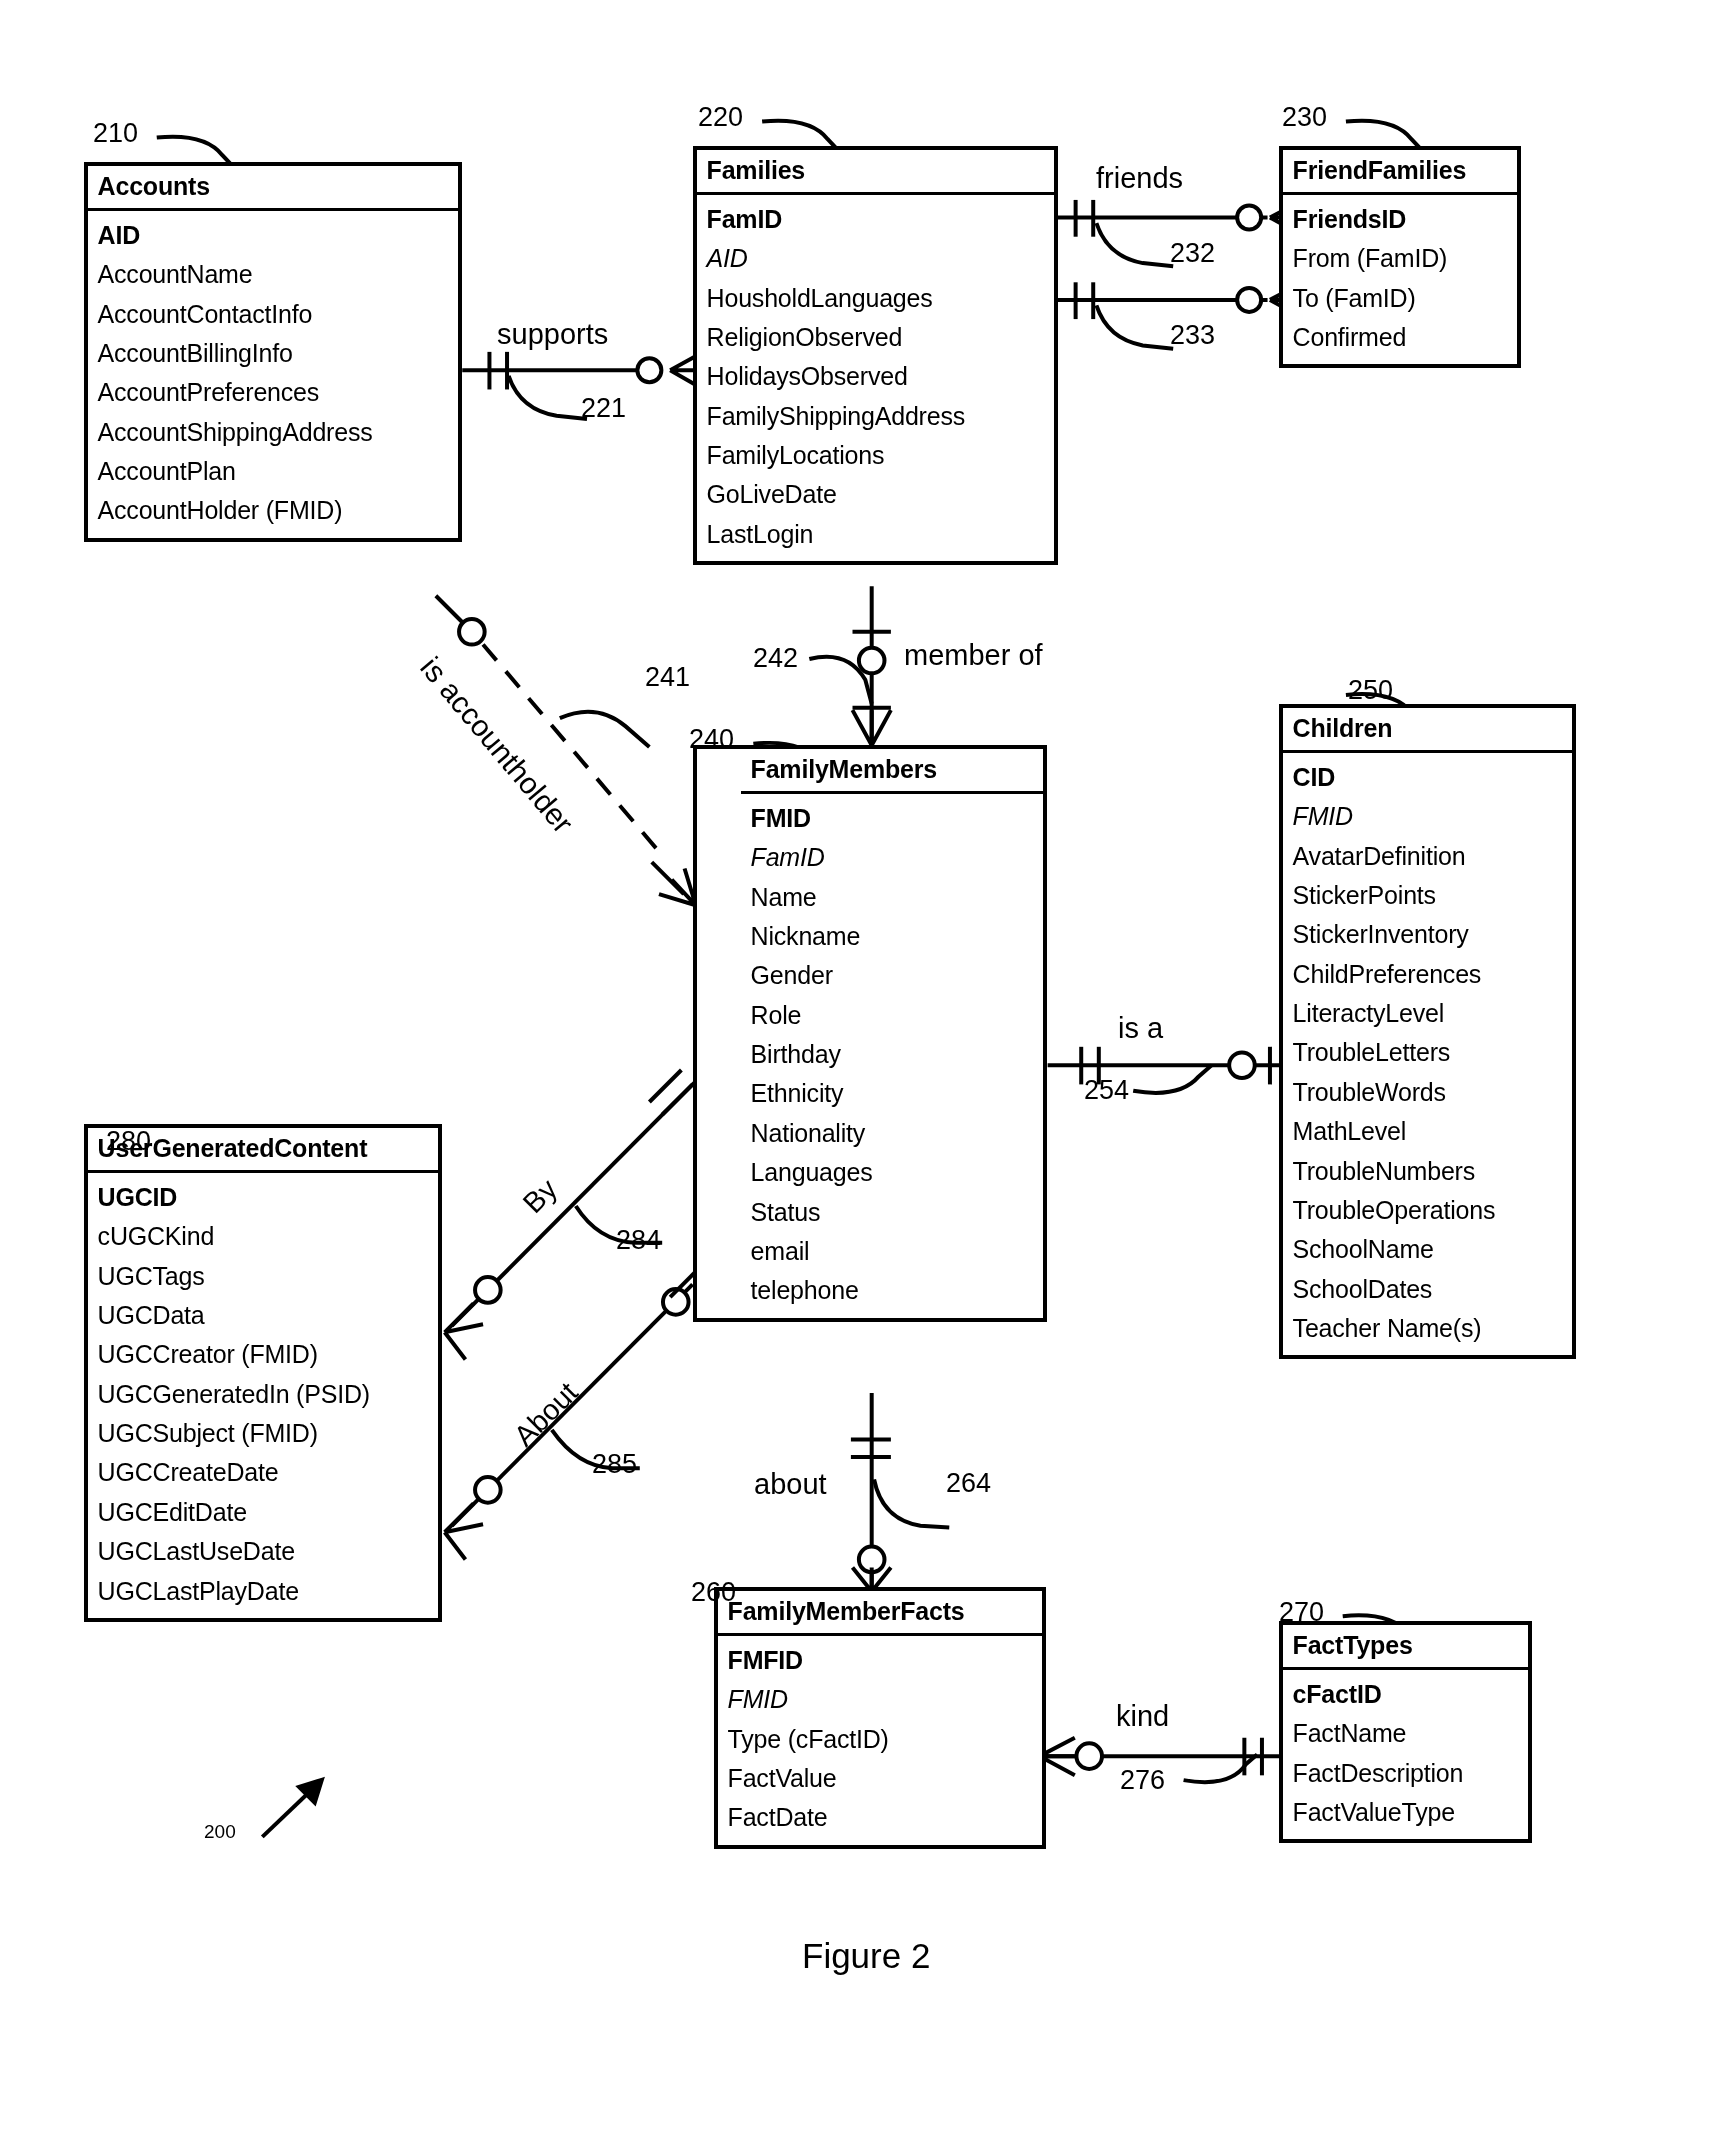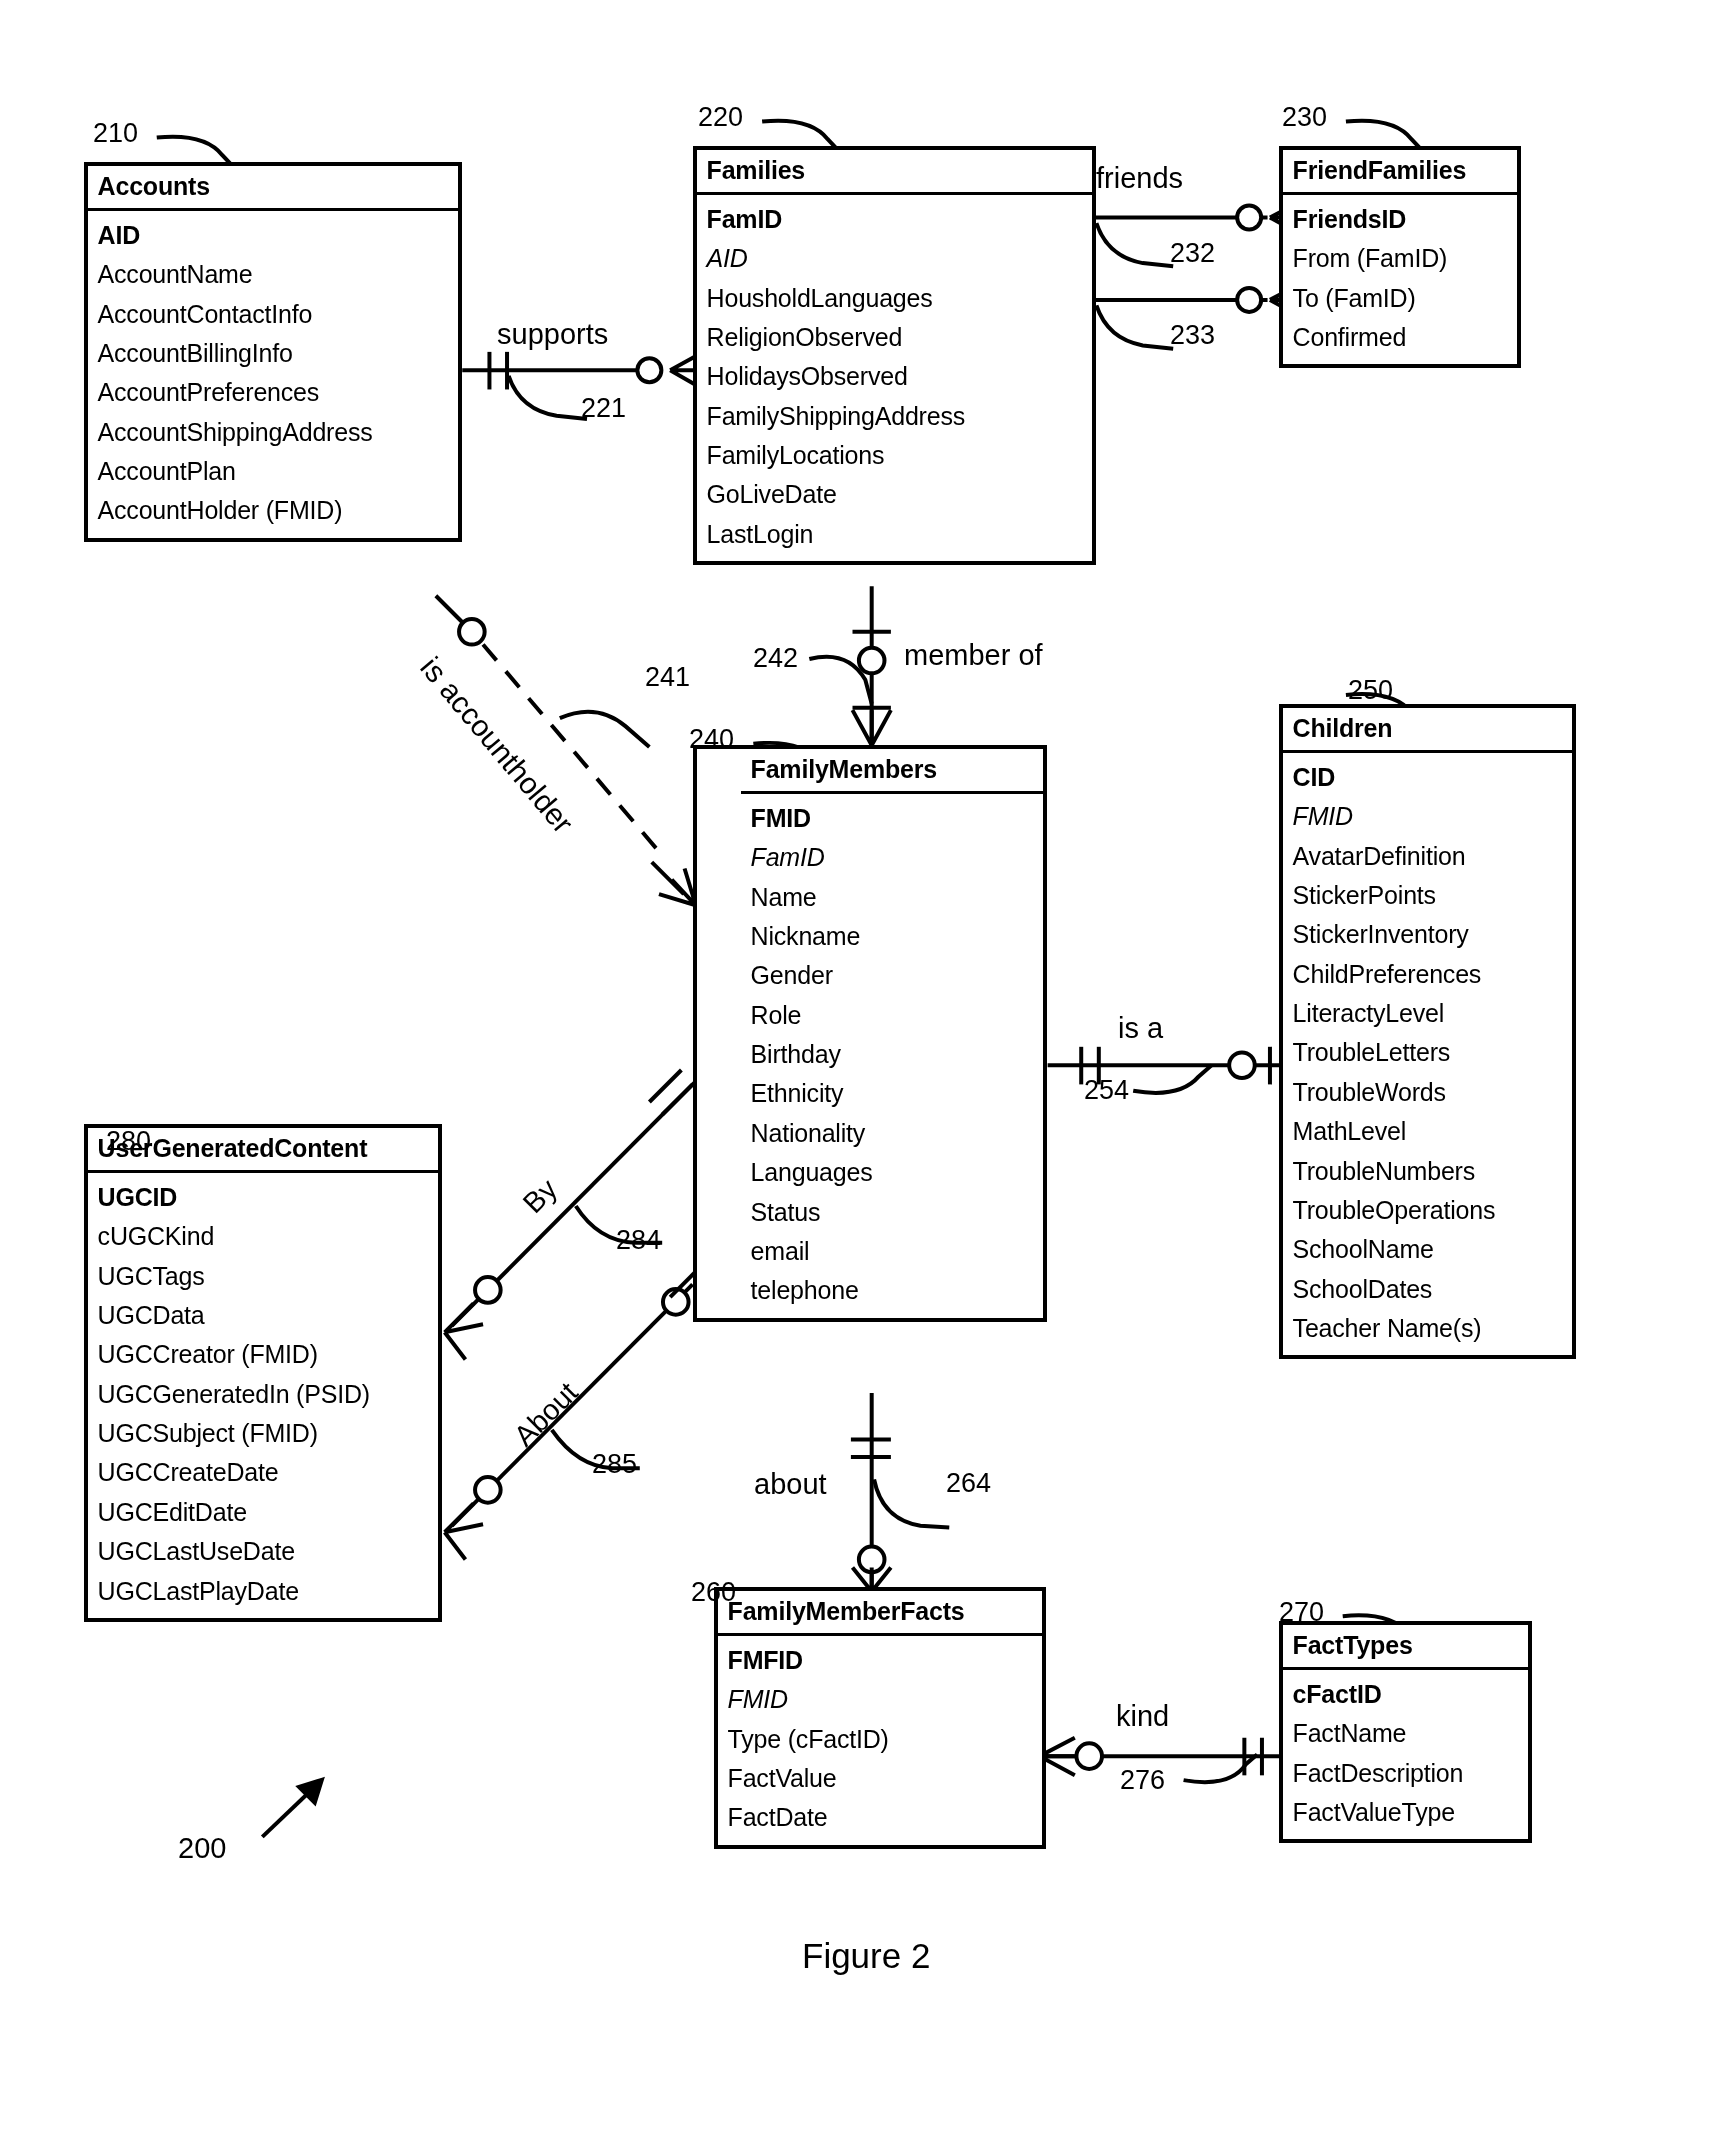--- a/index.html
+++ b/index.html
@@ -175,21 +175,21 @@
       <div class="attr">AccountName</div>
       <div class="attr">AccountContactInfo</div>
       <div class="attr">AccountBillingInfo</div>
       <div class="attr">AccountPreferences</div>
       <div class="attr">AccountShippingAddress</div>
       <div class="attr">AccountPlan</div>
       <div class="attr">AccountHolder (FMID)</div>
     </div>
   </div>
 
-  <div class="entity" style="left:693px;top:146px;width:403px;">
+  <div class="entity" style="left:693px;top:146px;width:365px;">
     <div class="ename">Families</div>
     <div class="attrs">
       <div class="attr pk">FamID</div>
       <div class="attr fk">AID</div>
       <div class="attr">HousholdLanguages</div>
       <div class="attr">ReligionObserved</div>
       <div class="attr">HolidaysObserved</div>
       <div class="attr">FamilyShippingAddress</div>
       <div class="attr">FamilyLocations</div>
       <div class="attr">GoLiveDate</div>
@@ -309,17 +309,17 @@
   <div class="verb" style="left:1096px;top:164px;">friends</div>
   <div class="verb" style="left:904px;top:641px;">member of</div>
   <div class="verb" style="left:1118px;top:1014px;">is a</div>
   <div class="verb" style="left:754px;top:1470px;">about</div>
   <div class="verb" style="left:1116px;top:1702px;">kind</div>
 
   <div class="verb rot" style="left:518px;top:1198px;transform:rotate(-45deg);">By</div>
   <div class="verb rot" style="left:509px;top:1431px;transform:rotate(-45deg);">About</div>
   <div class="verb rot" style="left:438px;top:652px;transform:rotate(50deg);font-size:30px;">is accountholder</div>
 
-  <div class="refnum" style="left:178px;top:1822px;font-size:29px;margin-top:12px;">200</div>
+  <div class="refnum" style="left:204px;top:1822px;font-size:19px;">200</div>
   <div class="figcap" style="left:802px;top:1938px;">Figure 2</div>
 
 </div>
 
 
 </body></html>

